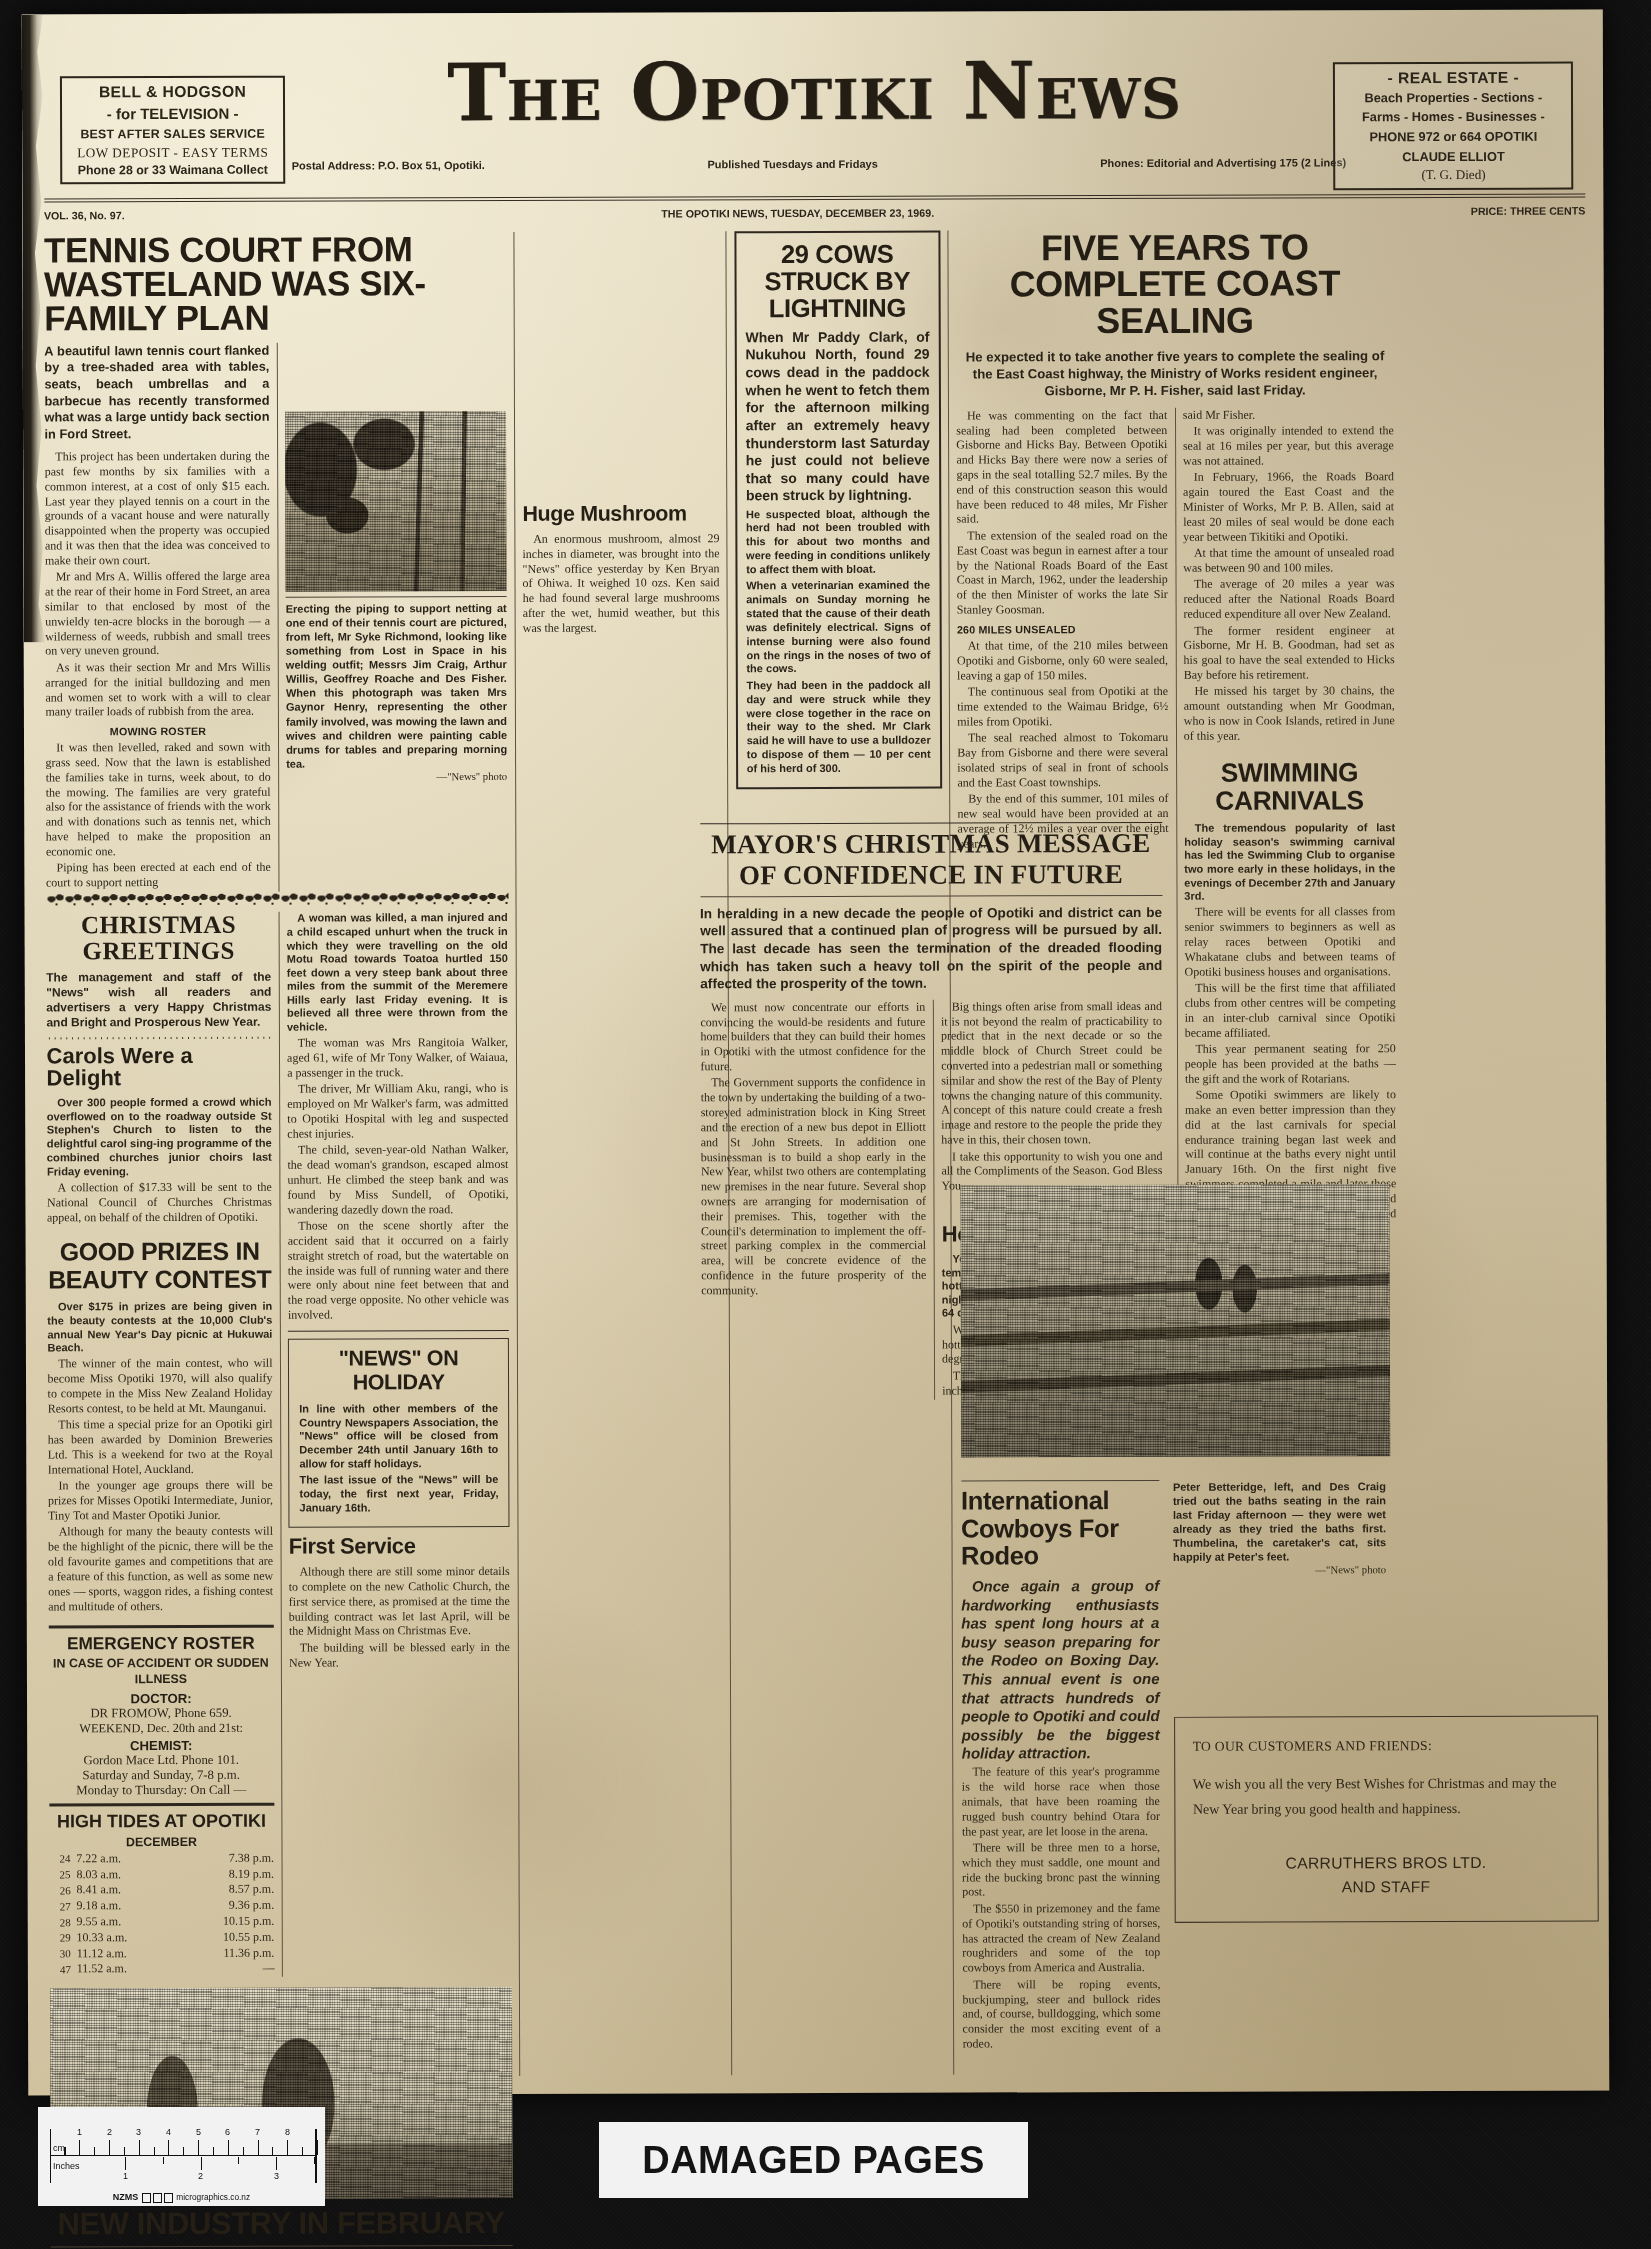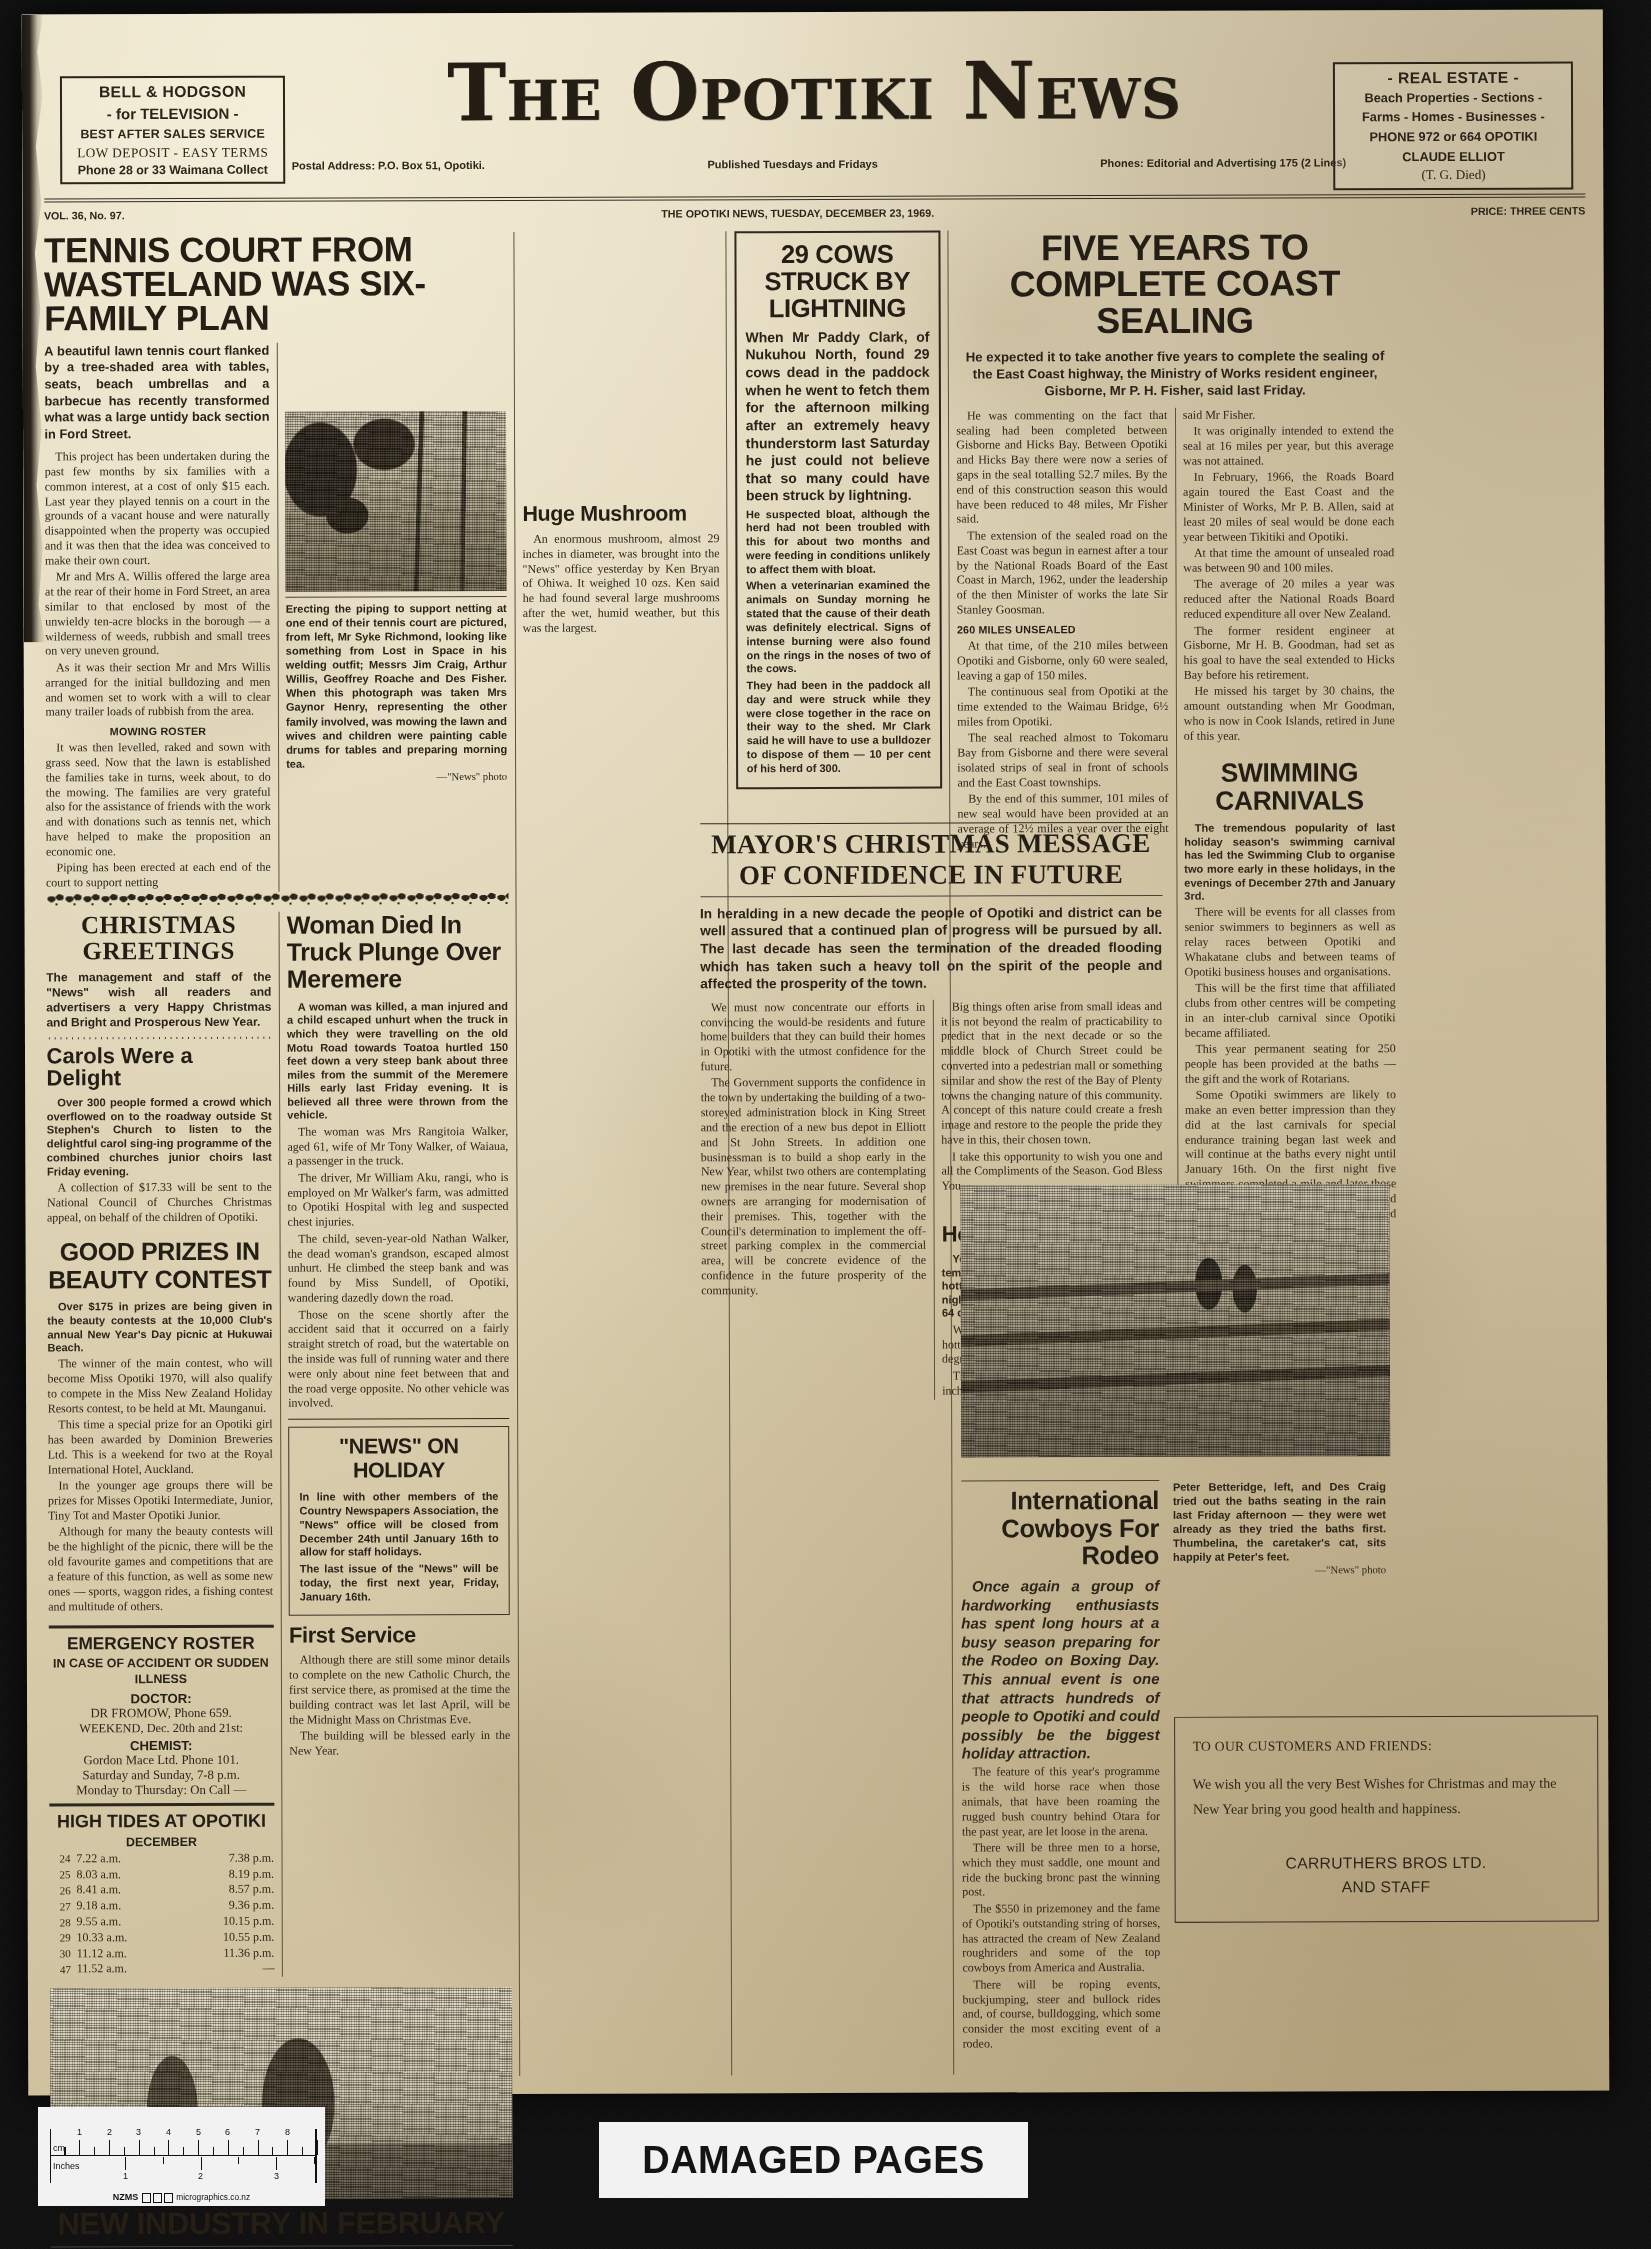--- a/index.html
+++ b/index.html
@@ -309,21 +309,20 @@
                     <td class="am">11.52 a.m.</td>
                     <td class="pm">—</td>
                   </tr>
                 </tbody>
             </table>
           </div>
 
           <div class="colrule"></div>
 
           <div style="width:221px;">
-            <h2 class="hl" style="font-size:25px;line-height:1.08;">Woman Died In Truck Plunge Over Meremere</h2>
             <p class="body" style="font-weight:bold;font-family:'Liberation Sans',sans-serif;font-size:11px;">A woman was killed, a man injured and a child escaped unhurt when the truck in which they were travelling on the old Motu Road towards Toatoa hurtled 150 feet down a very steep bank about three miles from the summit of the Meremere Hills early last Friday evening. It is believed all three were thrown from the vehicle.</p>
             <p class="body">The woman was Mrs Rangitoia Walker, aged 61, wife of Mr Tony Walker, of Waiaua, a passenger in the truck.</p>
             <p class="body">The driver, Mr William Aku, rangi, who is employed on Mr Walker's farm, was admitted to Opotiki Hospital with leg and suspected chest injuries.</p>
             <p class="body">The child, seven-year-old Nathan Walker, the dead woman's grandson, escaped almost unhurt. He climbed the steep bank and was found by Miss Sundell, of Opotiki, wandering dazedly down the road.</p>
             <p class="body">Those on the scene shortly after the accident said that it occurred on a fairly straight stretch of road, but the watertable on the inside was full of running water and there were only about nine feet between that and the road verge opposite. No other vehicle was involved.</p>
 
             <div class="rule" style="margin:8.3px 0 6.6px;"></div>
             <div style="border:1.7px solid #3a3226;padding:8.3px 10px;margin-bottom:8.3px;">
               <h2 class="hl" style="font-size:21.5px;text-align:center;line-height:1.1;">"NEWS" ON HOLIDAY</h2>
               <div class="sans-body" style="font-size:11px;">In line with other members of the Country Newspapers Association, the "News" office will be closed from December 24th until January 16th to allow for staff holidays.</div>
@@ -441,21 +440,21 @@
           linear-gradient(178deg,rgba(0,0,0,0) 52%,#4d442f 52.4%,#4d442f 56%,rgba(0,0,0,0) 56.4%),
           linear-gradient(178deg,rgba(0,0,0,0) 68%,#453c2b 68.4%,#453c2b 72%,rgba(0,0,0,0) 72.4%),
           radial-gradient(ellipse 20px 38px at 248px 99px,#2f2a1e 66%,rgba(0,0,0,0) 70%),
           radial-gradient(ellipse 18px 35px at 284px 104px,#342e21 66%,rgba(0,0,0,0) 70%);"></div>
         <div class="grain"></div>
       </div>
     </div>
 
     <div style="position:absolute;left:913px;top:1447px;width:198px;">
       <div class="rule-thin" style="margin-bottom:6.6px;"></div>
-      <h2 class="hl" style="font-size:25.6px;text-align:right;line-height:1.08;">International Cowboys For Rodeo</h2>
+      <h2 class="hl" style="font-size:25.6px;text-align:left;line-height:1.08;">International Cowboys For Rodeo</h2>
       <p class="body" style="font-weight:bold;font-family:'Liberation Sans',sans-serif;font-size:15px;font-style:italic;">Once again a group of hardworking enthusiasts has spent long hours at a busy season preparing for the Rodeo on Boxing Day. This annual event is one that attracts hundreds of people to Opotiki and could possibly be the biggest holiday attraction.</p>
       <p class="body">The feature of this year's programme is the wild horse race when those animals, that have been roaming the rugged bush country behind Otara for the past year, are let loose in the arena.</p>
       <p class="body">There will be three men to a horse, which they must saddle, one mount and ride the bucking bronc past the winning post.</p>
       <p class="body">The $550 in prizemoney and the fame of Opotiki's outstanding string of horses, has attracted the cream of New Zealand roughriders and some of the top cowboys from America and Australia.</p>
       <p class="body">There will be roping events, buckjumping, steer and bullock rides and, of course, bulldogging, which some consider the most exciting event of a rodeo.</p>
     </div>
 
     <div style="position:absolute;left:1125px;top:1447px;width:213px;">
       <div class="caption" style="margin-top:0;">Peter Betteridge, left, and Des Craig tried out the baths seating in the rain last Friday afternoon — they were wet already as they tried the baths first. Thumbelina, the caretaker's cat, sits happily at Peter's feet.</div>
       <div class="credit">—"News" photo</div>

